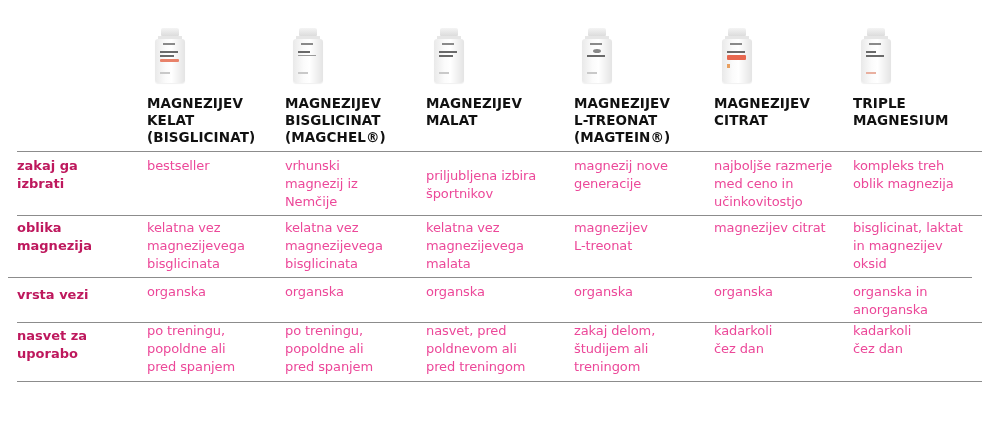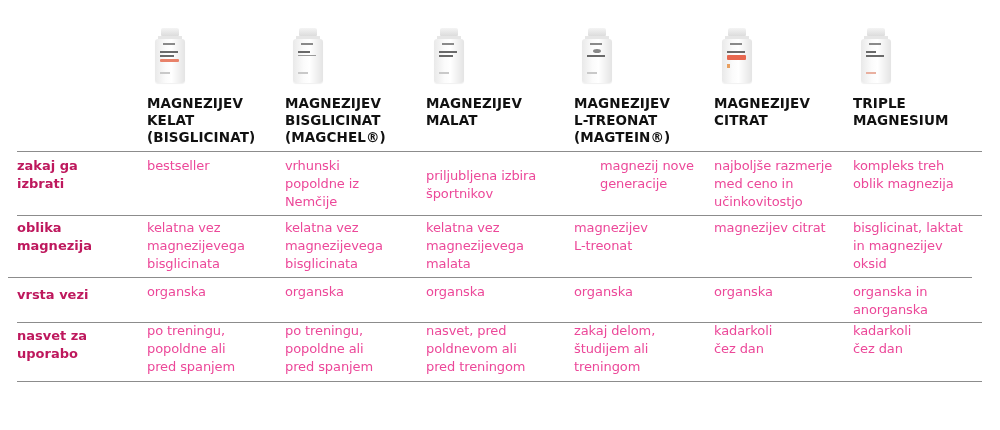--- a/index.html
+++ b/index.html
@@ -216,25 +216,25 @@
   <div class="hline" style="left:17px; width:965px; top:215px;"></div>
   <div class="hline" style="left:8px;  width:964px; top:277px;"></div>
   <div class="hline" style="left:17px; width:965px; top:322px;"></div>
   <div class="hline" style="left:17px; width:965px; top:381px;"></div>
 
   <div>
     <div class="row-label" style="top:157px;">zakaj ga
 izbrati</div>
     <div class="cell" style="left:147px; top:157px;">bestseller</div>
     <div class="cell" style="left:285px; top:157px;">vrhunski
-popoldne iz
+magnezij iz
 Nemčije</div>
     <div class="cell" style="left:426px; top:167px;">priljubljena izbira
 športnikov</div>
-    <div class="cell" style="left:574px; top:157px;margin-left:26px;">magnezij nove
+    <div class="cell" style="left:574px; top:157px;">magnezij nove
 generacije</div>
     <div class="cell" style="left:714px; top:157px;">najboljše razmerje
 med ceno in
 učinkovitostjo</div>
     <div class="cell" style="left:853px; top:157px;">kompleks treh
 oblik magnezija</div>
   </div>
 
   <div>
     <div class="row-label" style="top:219px;">oblika

